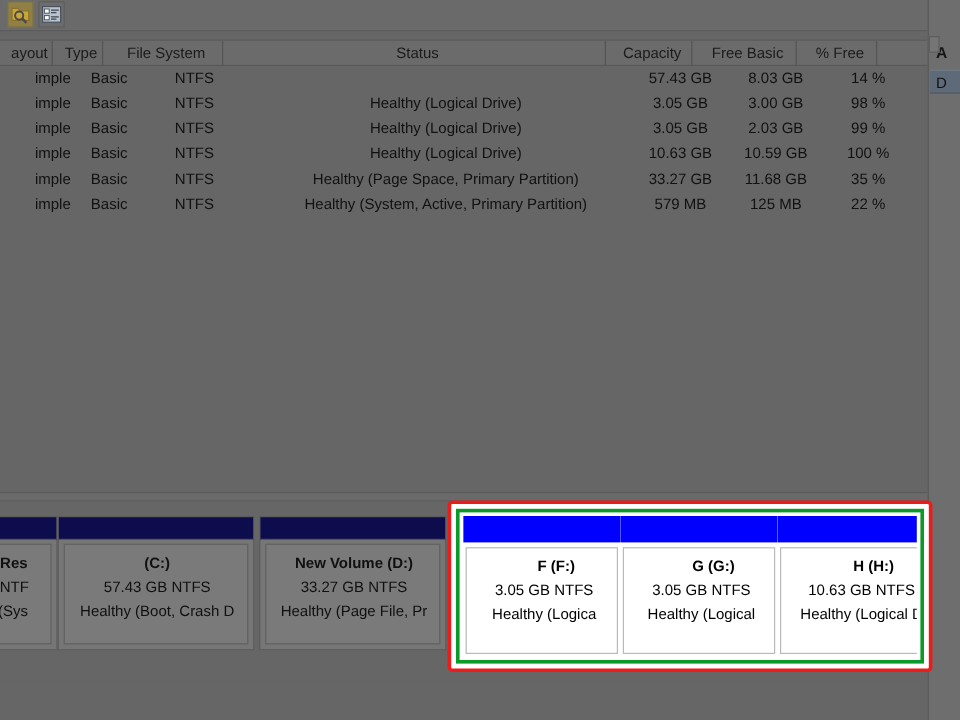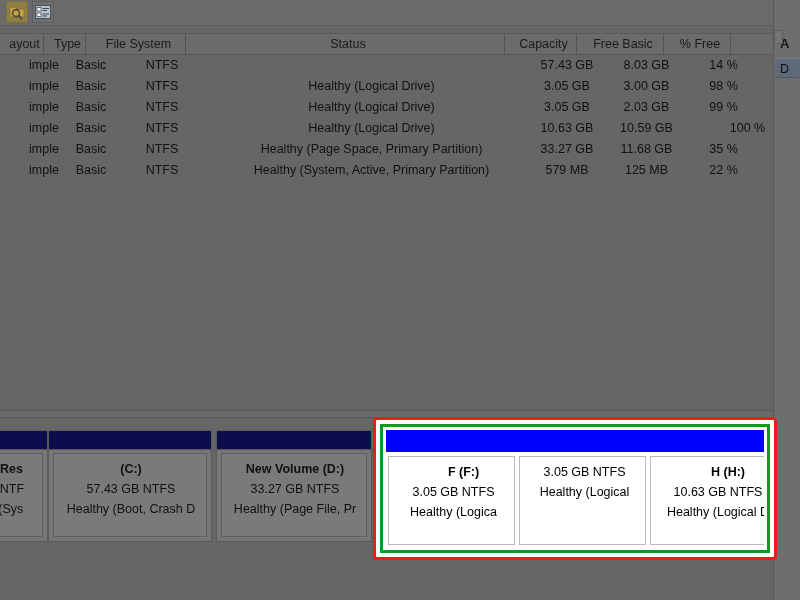--- a/index.html
+++ b/index.html
@@ -350,21 +350,21 @@
         <div class="cell" style="left: 583px; width: 127px;">2.03 GB</div>
         <div class="cell" style="left: 670px; width: 107px;">99 %</div>
       </div>
       <div class="row" style="top: 63px;">
         <div class="cell" style="left: 2px; width: 84px;">imple</div>
         <div class="cell" style="left: 50px; width: 82px;">Basic</div>
         <div class="cell" style="left: 92px; width: 140px;">NTFS</div>
         <div class="cell" style="left: 192px; width: 359px;">Healthy (Logical Drive)</div>
         <div class="cell" style="left: 511px; width: 112px;">10.63 GB</div>
         <div class="cell" style="left: 583px; width: 127px;">10.59 GB</div>
-        <div class="cell" style="left: 694px; width: 107px;">100 %</div>
+        <div class="cell" style="left: 670px; width: 107px;">100 %</div>
       </div>
       <div class="row" style="top: 84px;">
         <div class="cell" style="left: 2px; width: 84px;">imple</div>
         <div class="cell" style="left: 50px; width: 82px;">Basic</div>
         <div class="cell" style="left: 92px; width: 140px;">NTFS</div>
         <div class="cell" style="left: 192px; width: 359px;">Healthy (Page Space, Primary Partition)</div>
         <div class="cell" style="left: 511px; width: 112px;">33.27 GB</div>
         <div class="cell" style="left: 583px; width: 127px;">11.68 GB</div>
         <div class="cell" style="left: 670px; width: 107px;">35 %</div>
       </div>
@@ -417,20 +417,21 @@
             <div class="cap"></div>
             <div class="body">
               <div class="ln title">F  (F:)</div>
               <div class="ln">3.05 GB NTFS</div>
               <div class="ln">Healthy (Logica</div>
             </div>
           </div>
           <div class="hl-part" style="left: 131px; width: 131px;">
             <div class="cap"></div>
             <div class="body">
+              <div class="ln title">G  (G:)</div>
               <div class="ln">3.05 GB NTFS</div>
               <div class="ln">Healthy (Logical</div>
             </div>
           </div>
           <div class="hl-part" style="left: 262px; width: 136px;">
             <div class="cap"></div>
             <div class="body">
               <div class="ln title">H  (H:)</div>
               <div class="ln">10.63 GB NTFS</div>
               <div class="ln">Healthy (Logical D</div>

